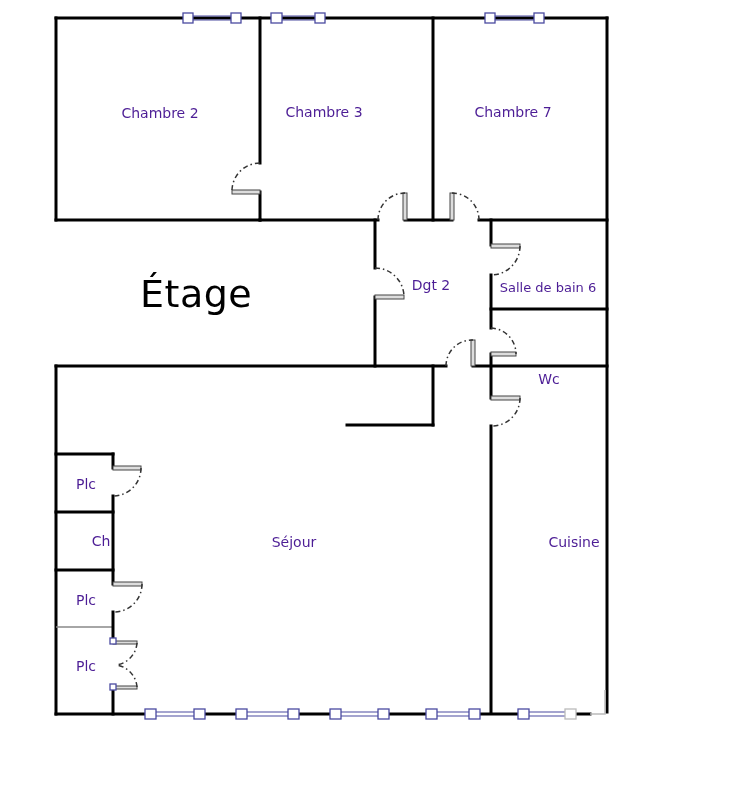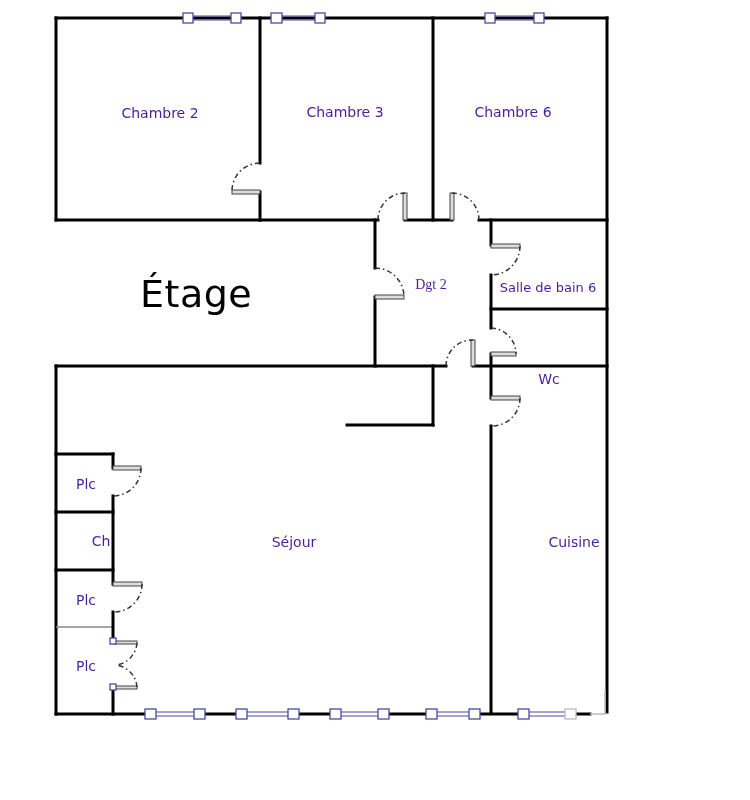--- a/index.html
+++ b/index.html
@@ -182,23 +182,23 @@
       <rect class="win-box" x="518" y="709" width="11" height="10"></rect>
       <rect class="win-box" x="565" y="709" width="11" height="10" style="stroke:#bbb"></rect>
     </g>
     <path class="thin" d="M590,714 L605,714 L605,690" style="stroke:#bbb"></path>
   </g>
 </svg>
 
 <div class="title">Étage</div>
 
 <div class="room-label" style="left:160px;top:113px;">Chambre 2</div>
-<div class="room-label" style="left:345px;top:112px;">Chambre 3</div>
-<div class="room-label" style="left:513px;top:112px;">Chambre 6</div>
-<div class="room-label" style="left:431px;top:285px;font-family:Liberation Serif, serif;">Dgt 2</div>
+<div class="room-label" style="left:324px;top:112px;">Chambre 3</div>
+<div class="room-label" style="left:513px;top:112px;">Chambre 7</div>
+<div class="room-label" style="left:431px;top:285px;">Dgt 2</div>
 <div class="room-label" style="left:548px;top:287px;font-size:13px;">Salle de bain 6</div>
 <div class="room-label" style="left:549px;top:337px;margin-top:42px;">Wc</div>
 <div class="room-label" style="left:294px;top:542px;text-align:center;">Séjour</div>
 <div class="room-label" style="left:550px;top:542px;margin-left:24px;">Cuisine</div>
 <div class="room-label" style="left:86px;top:484px;">Plc</div>
 <div class="room-label" style="left:84px;top:541px;margin-left:17px;">Ch</div>
 <div class="room-label" style="left:86px;top:600px;">Plc</div>
 <div class="room-label" style="left:86px;top:666px;">Plc</div>
 
 </body></html>

